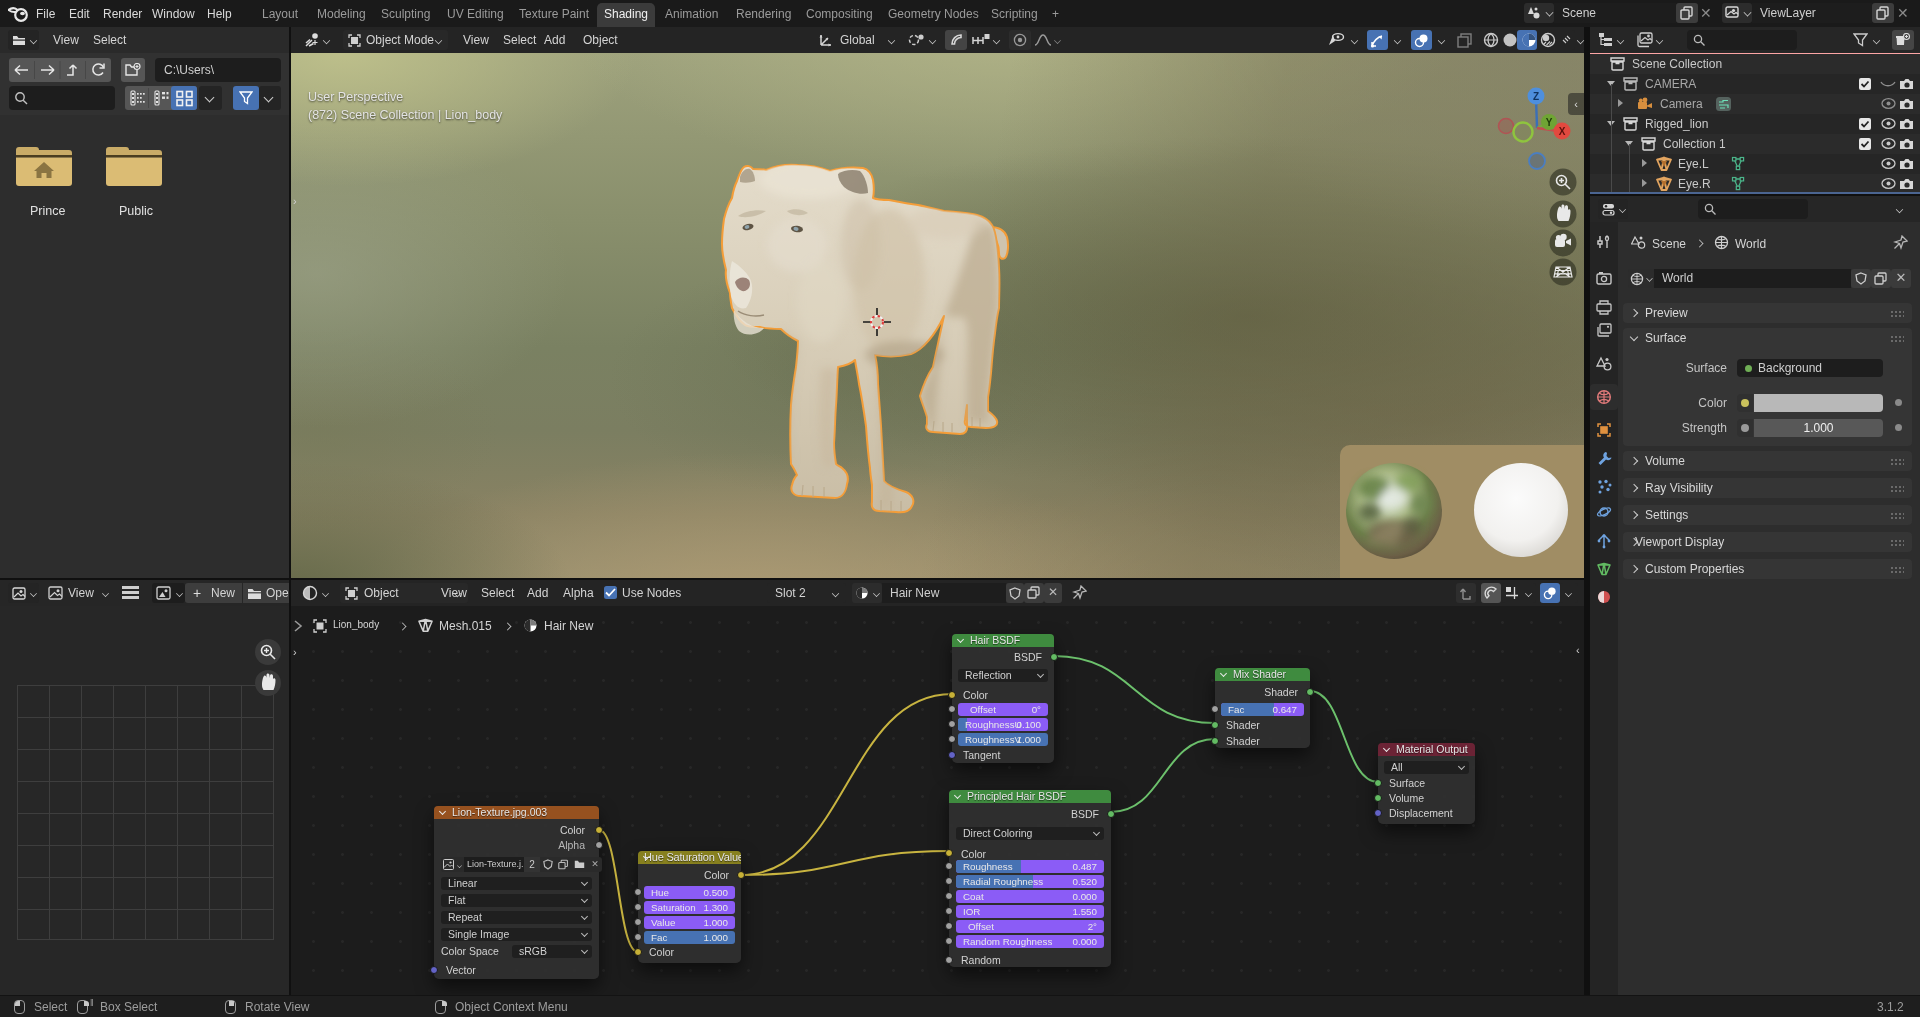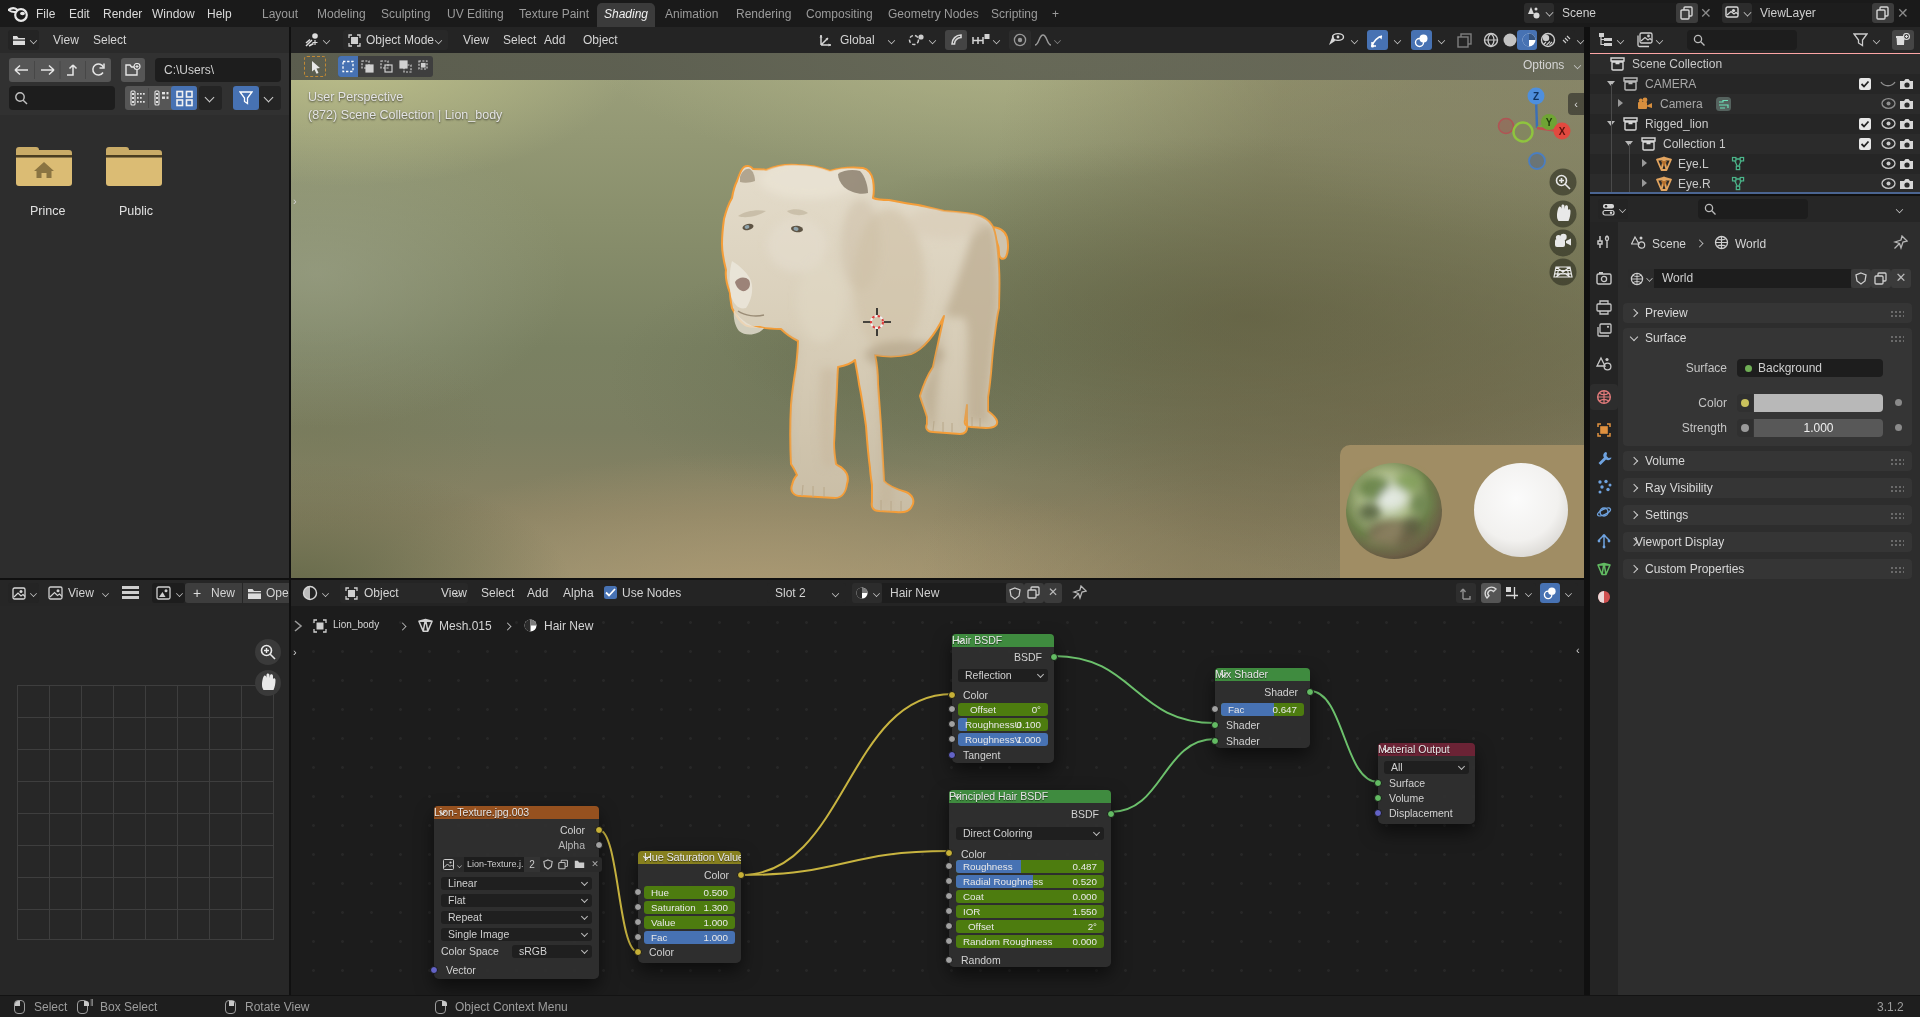--- a/index.html
+++ b/index.html
@@ -8,21 +8,21 @@
 .abs { position:absolute; }
 .txt { color:#d4d4d4; font-size:12px; white-space:nowrap; }
 .dim { color:#989898; }
 svg { display:block; }
 
 
 #topbar { left:0; top:0; width:1920px; height:27px; background:#1a1a1a; }
 #topbar .menu { position:absolute; top:7px; font-size:12px; color:#dadada; }
 #topbar .tab { position:absolute; top:7px; font-size:12px; color:#9b9b9b; }
 #topbar .tabactive { position:absolute; top:3px; height:24px; background:#3b3b3b;
-  border-radius:5px 5px 0 0; color:#f0f0f0; font-size:12px; line-height:22px; text-align:center;font-style:italic; }
+  border-radius:5px 5px 0 0; color:#f0f0f0; font-size:12px; line-height:22px; text-align:center; }
 
 
 .field { position:absolute; background:#1d1d1d; border-radius:4px; color:#cfcfcf; font-size:12px; }
 .btn { position:absolute; background:#3b3b3b; border-radius:3px; }
 .chev { display:inline-block; width:7px; height:7px; border-right:1.6px solid #cdcdcd;
   border-bottom:1.6px solid #cdcdcd; transform:rotate(45deg); }
 
 
 #fb { left:0; top:27px; width:289px; height:551px; background:#2d2d2d; }
 #fb-head { position:absolute; left:0; top:0; width:289px; height:26px; background:#2a2a2a; }
@@ -61,22 +61,22 @@
 #ne-head { position:absolute; left:0; top:0; width:1293px; height:26px; background:#242424; z-index:5;}
 #ne-canvas { position:absolute; left:0; top:26px; width:1293px; height:389px;
   background-image:radial-gradient(circle, #272727 1.3px, transparent 1.5px);
   background-size:29px 29px; background-position:8px 2px; }
 .node { position:absolute; background:rgba(48,48,48,0.97); border-radius:5px;
   box-shadow:0 8px 18px rgba(0,0,0,0.55); font-size:10.5px; color:#d2d2d2; }
 .nhead { position:absolute; left:0; top:0; width:100%; height:13px; border-radius:4px 4px 0 0; white-space:nowrap; overflow:hidden;
   color:#e6e6e6; font-size:10.5px; line-height:13px; text-shadow:0 1px 1px rgba(0,0,0,0.6); }
 .nhead .nchev { position:absolute; left:6px; top:3px; width:5px; height:5px;
   border-right:1.4px solid #e8e8e8; border-bottom:1.4px solid #e8e8e8; transform:rotate(45deg); }
-.nhead span { }
-.slider { position:absolute; background:#4d7c0f; border-radius:3px; height:13px;
+.nhead span { margin-left:18px; }
+.slider { position:absolute; background:#8b5cf6; border-radius:3px; height:13px;
   color:#e8e8e8; font-size:9.8px; line-height:13px; overflow:hidden; white-space:nowrap; }
 .slider .lab { position:absolute; left:7px; top:0; }
 .slider .val { position:absolute; right:7px; top:0; }
 .ndrop { position:absolute; background:#1f1f1f; border-radius:3px; height:13px;
   color:#d0d0d0; font-size:10.5px; line-height:13px; }
 .ndrop .dc { position:absolute; right:5px; top:3px; width:5px; height:5px;
   border-right:1.3px solid #bbb; border-bottom:1.3px solid #bbb; transform:rotate(45deg); }
 .sock { position:absolute; width:8px; height:8px; border-radius:50%; border:1px solid #171717; }
 .nlab { position:absolute; font-size:10.5px; color:#d2d2d2; }
 
@@ -573,44 +573,20 @@
       <circle cx="50" cy="10" r="6.5" fill="#fff"></circle>
       <path d="M50,3.5 A6.5,6.5 0 0 0 50,16.5 L50,10 Z" fill="#4772b3"></path>
       <path d="M50,3.5 A6.5,6.5 0 0 1 56.5,10 L50,10 Z" fill="#35537e"></path>
       <circle cx="69" cy="10" r="6.5" fill="none" stroke="#cdcdcd" stroke-width="1.4"></circle>
       <circle cx="67" cy="8" r="3.2" fill="#cdcdcd"></circle>
       <path d="M64.5,14.5 L67,12 M67.5,15 L71,11.5 M70.5,14.6 L73,12" stroke="#cdcdcd" stroke-width="1.1" fill="none"></path>
       <path d="M88,6 L91,9 M86,8 L89,11 M84,10 L87,13" stroke="#cdcdcd" stroke-width="1.1"></path>
     </svg>
     <span class="chev" style="position:absolute;left:1286px;top:10px;transform:rotate(45deg) scale(0.75)"></span>
   </div>
-  <div id="vp-tools">
-    <div class="abs" style="left:13px;top:3px;width:22px;height:21px;border:1px dashed #c18935;border-radius:3px">
-      <svg style="position:absolute;left:5px;top:3px" width="12" height="14" viewBox="0 0 12 14">
-        <path d="M2,1 L10,8 L6.5,8.5 L8.5,13 L6.5,13.8 L4.5,9.5 L2,11.5 Z" fill="#e8e8e8"></path>
-      </svg>
-    </div>
-    <div class="abs" style="left:47px;top:3px;width:95px;height:21px;background:#3e3e3e;border-radius:3px"></div>
-    <div class="abs" style="left:47px;top:3px;width:20px;height:21px;background:#4772b3;border-radius:3px 0 0 3px"></div>
-    <svg class="abs" style="left:47px;top:3px" width="95" height="21" viewBox="0 0 95 21">
-      <rect x="5" y="5.5" width="10" height="10" fill="none" stroke="#fff" stroke-width="1.3" stroke-dasharray="2.4 1.7"></rect>
-      <g stroke="#d0d0d0" stroke-width="1.2" fill="none">
-        <rect x="24" y="5" width="7" height="7" stroke-dasharray="2 1.4"></rect>
-          <rect x="28" y="9" width="7" height="7" fill="#d0d0d0"></rect>
-        <rect x="43" y="5" width="7" height="7" stroke-dasharray="2 1.4"></rect>
-          <rect x="47" y="9" width="7" height="7" fill="none"></rect>
-        <rect x="62" y="5" width="7" height="7" fill="#d0d0d0"></rect>
-          <rect x="66" y="9" width="7" height="7" stroke-dasharray="2 1.4"></rect>
-        <rect x="81" y="5" width="8" height="8" stroke-dasharray="2 1.4"></rect>
-          <rect x="83.5" y="7.5" width="3.5" height="3.5" fill="#d0d0d0"></rect>
-      </g>
-    </svg>
-    <div class="txt" style="position:absolute;left:1232px;top:5px;font-size:12px">Options</div>
-    <span class="chev" style="position:absolute;left:1283px;top:9px;transform:rotate(45deg) scale(0.75)"></span>
-  </div>
 </div>
 <div class="abs" id="ol">
   <div id="ol-head">
     <svg class="abs" style="left:8px;top:5px" width="17" height="16" viewBox="0 0 17 16">
       <rect x="1" y="1" width="5" height="4" fill="#cfcfcf"></rect>
       <rect x="6" y="6" width="8" height="3" fill="#cfcfcf"></rect>
       <rect x="6" y="11" width="8" height="3" fill="#cfcfcf"></rect>
       <path d="M3,5 L3,12.5 L6,12.5 M3,7.5 L6,7.5" stroke="#cfcfcf" stroke-width="1.2" fill="none"></path>
     </svg>
     <span class="chev" style="position:absolute;left:27px;top:10px;transform:rotate(45deg) scale(0.75)"></span>

